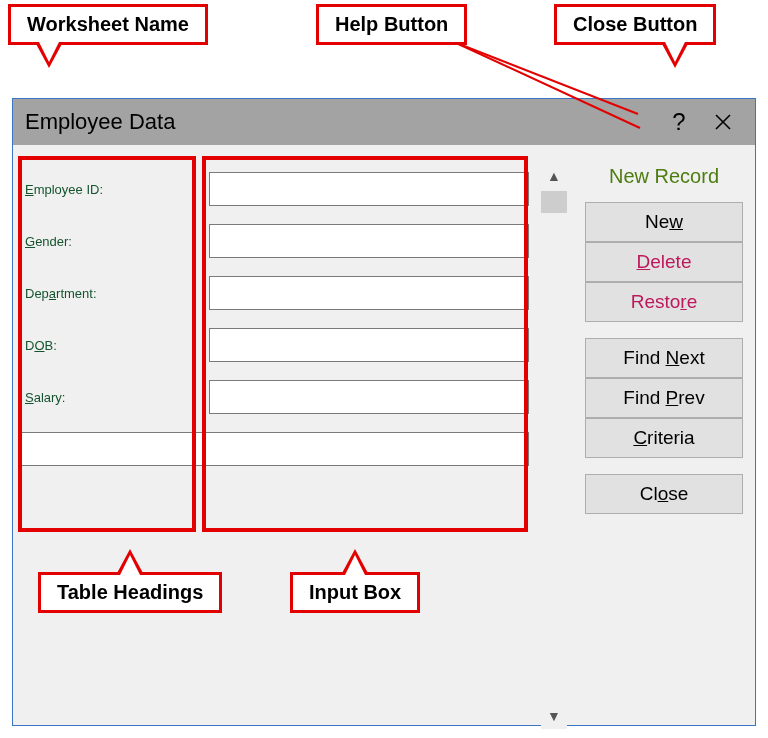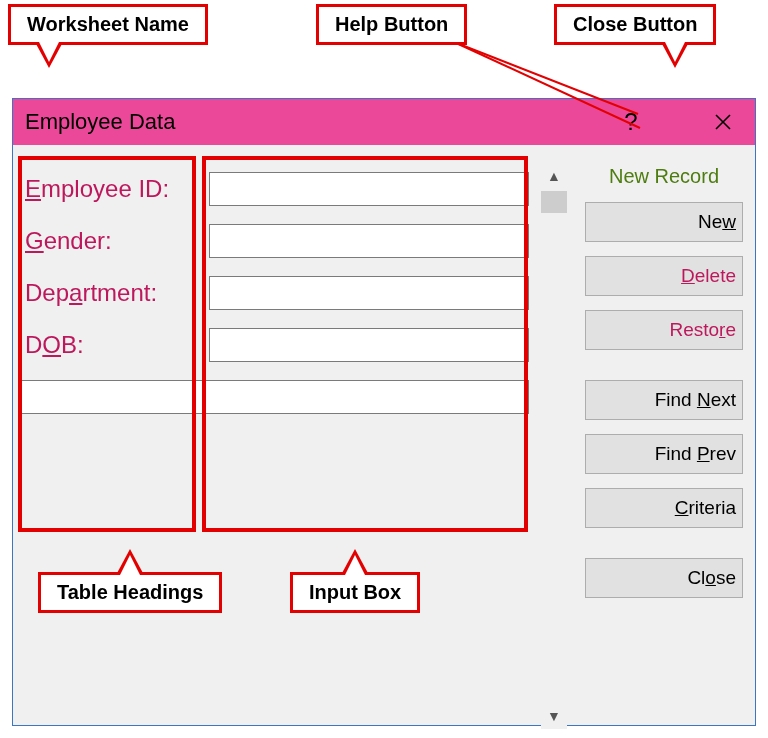--- a/index.html
+++ b/index.html
@@ -80,27 +80,26 @@
   .dialog {
     position: absolute;
     left: 12px; top: 98px;
     width: 744px; height: 628px;
     border: 1px solid #3a76c4;
     background: #f0f0f0;
     z-index: 10;
   }
   .titlebar {
     height: 46px;
-    background: #ec4899;
+    background: #a3a3a3;
     display:flex;
     align-items:center;
     padding: 0 10px 0 12px;
     font-size: 22px;
     color:#000;
-    gap:48px;
   }
   .titlebar .title { flex:1; }
   .titlebar .icon {
     width: 44px; height: 44px;
     display:flex; align-items:center; justify-content:center;
     font-size: 20px;
     color:#000;
   }
   .titlebar .icon.help { font-size:24px; font-weight:400; }
   .titlebar .icon.close svg { width:16px; height:16px; }
@@ -117,22 +116,22 @@
     left: 8px; top: 18px;
     width: 508px;
   }
   .row {
     display:flex;
     align-items:center;
     height: 52px;
   }
   .row label {
     width: 188px;
-    font-size: 24px;
-    color:#be185d;
+    font-size: 13px;
+    color:#14532d;
     padding-left: 4px;
   }
   .row input {
     flex:1;
     height: 34px;
     border: 1px solid #7a7a7a;
     background:#fff;
     font-size: 18px;
     padding: 2px 6px;
   }
@@ -169,27 +168,25 @@
   }
   .status {
     font-size: 20px;
     color:#4d7c0f;
     margin: 6px 0 14px 0;
   }
   .btn {
     display:block;
     width: 100%;
     height: 40px;
-    margin-bottom: 14px;
     background:#e1e1e1;
     border:1px solid #adadad;
     font-size: 19px;
     color:#000;
     cursor:pointer;
-    text-align:right;
   }
   .btn[disabled]{
     color:#be185d;
     cursor:default;
   }
   .gap { height: 16px; }
 </style>
 </head>
 <body>
 
@@ -256,20 +253,24 @@
       <div class="row">
         <label><span>Dep</span><span class="ul">a</span><span>rtment:</span></label>
         <input type="text" value="" style="">
       </div>
 
       <div class="row">
         <label><span>D</span><span class="ul">O</span><span>B:</span></label>
         <input type="text" value="" style="">
       </div>
 
+      <div class="row">
+        <label><span></span><span class="ul">S</span><span>alary:</span></label>
+        <input type="text" value="" style="">
+      </div>
 
       <div class="row">
         <input type="text" value="" style="">
       </div>
 
     </div>
 
     <div class="scroll">
       <div class="arrow up">▲</div>
       <div class="thumb"></div>

